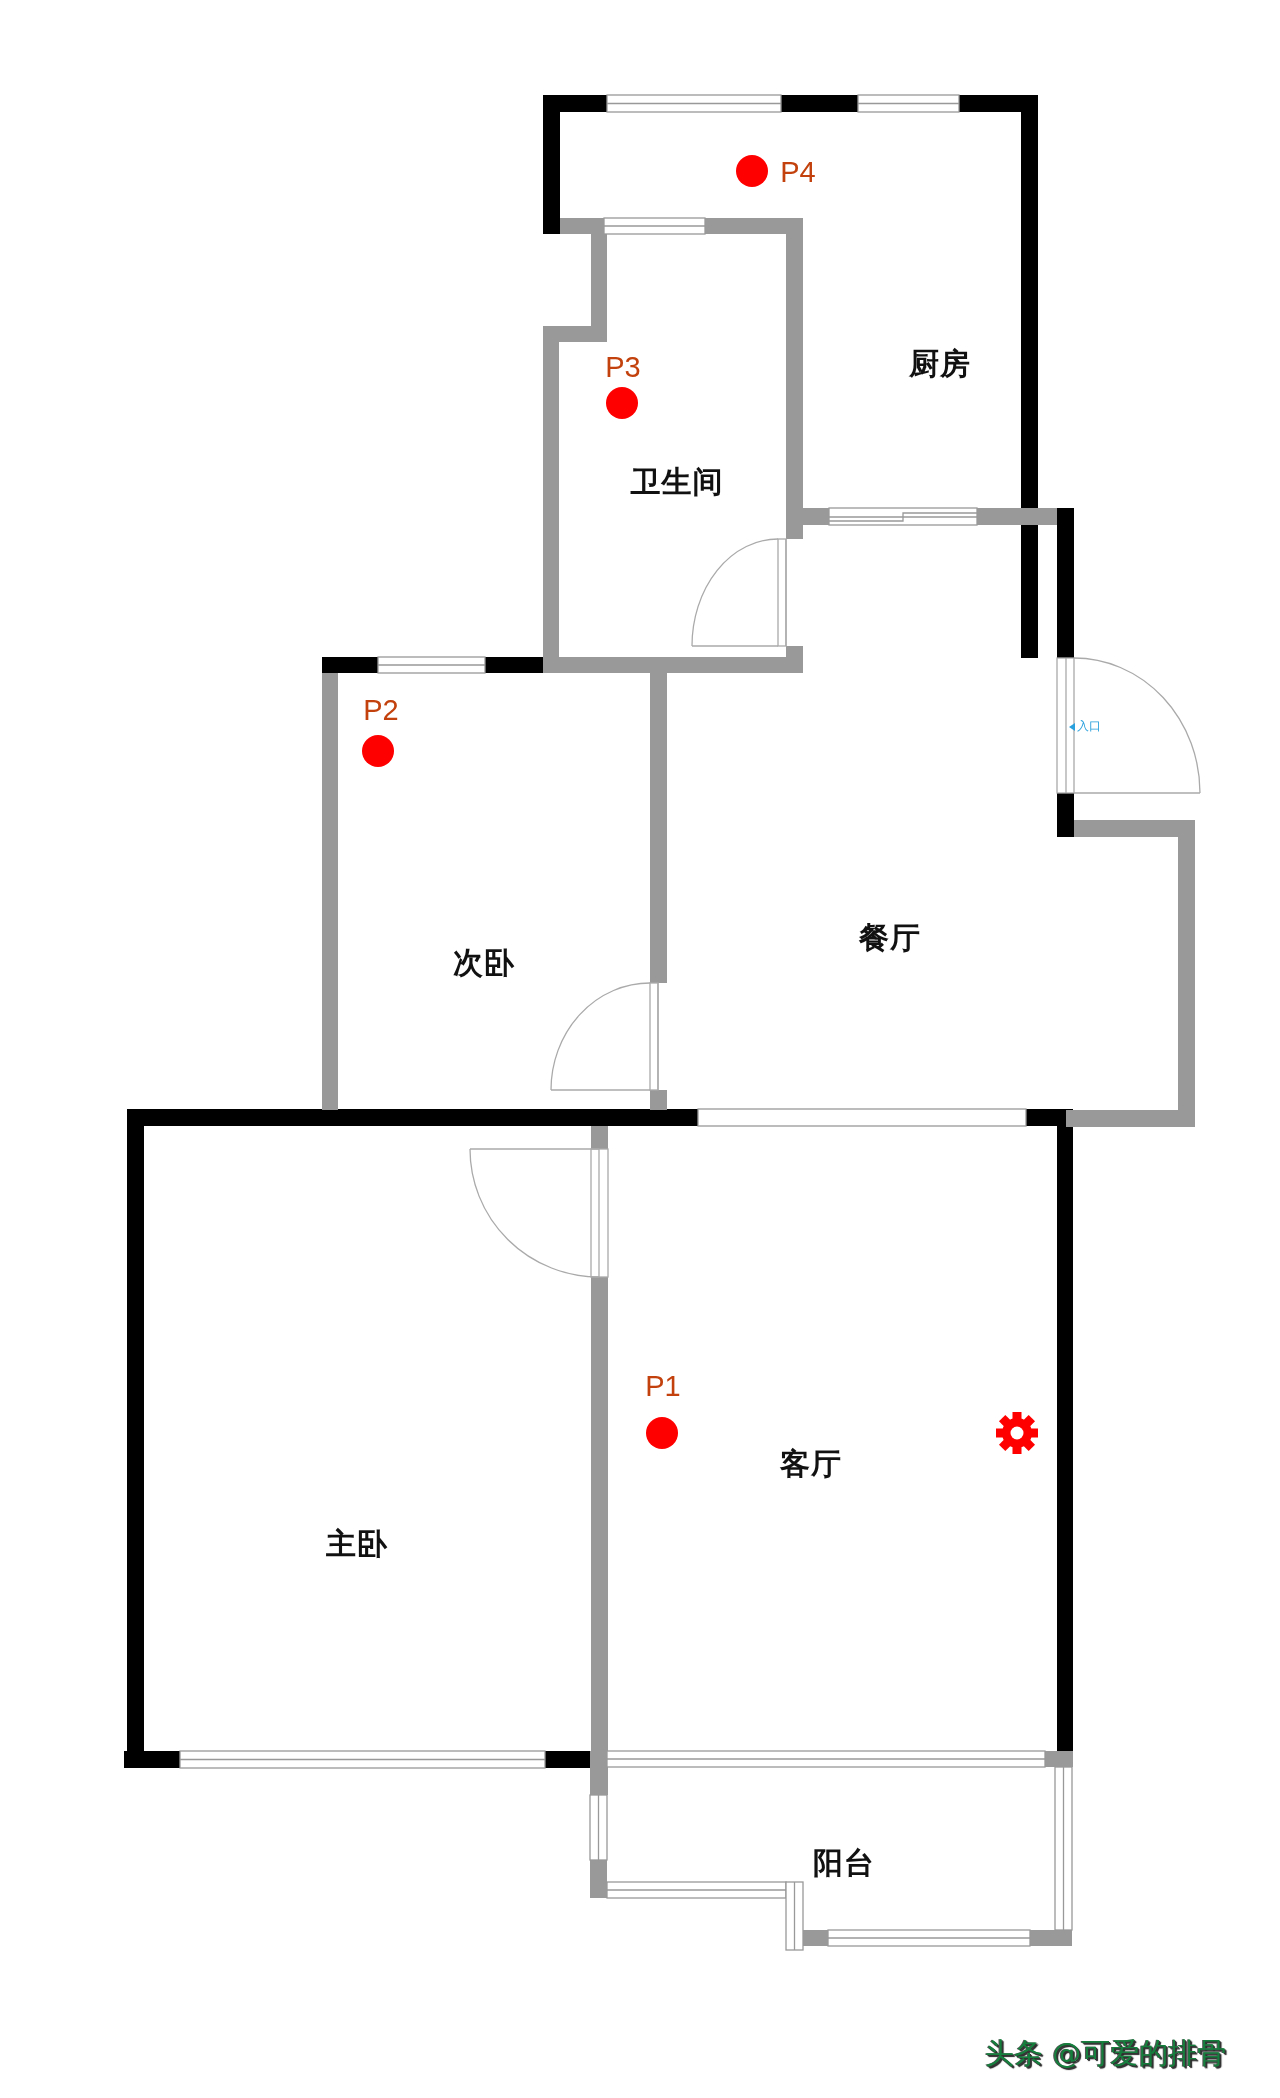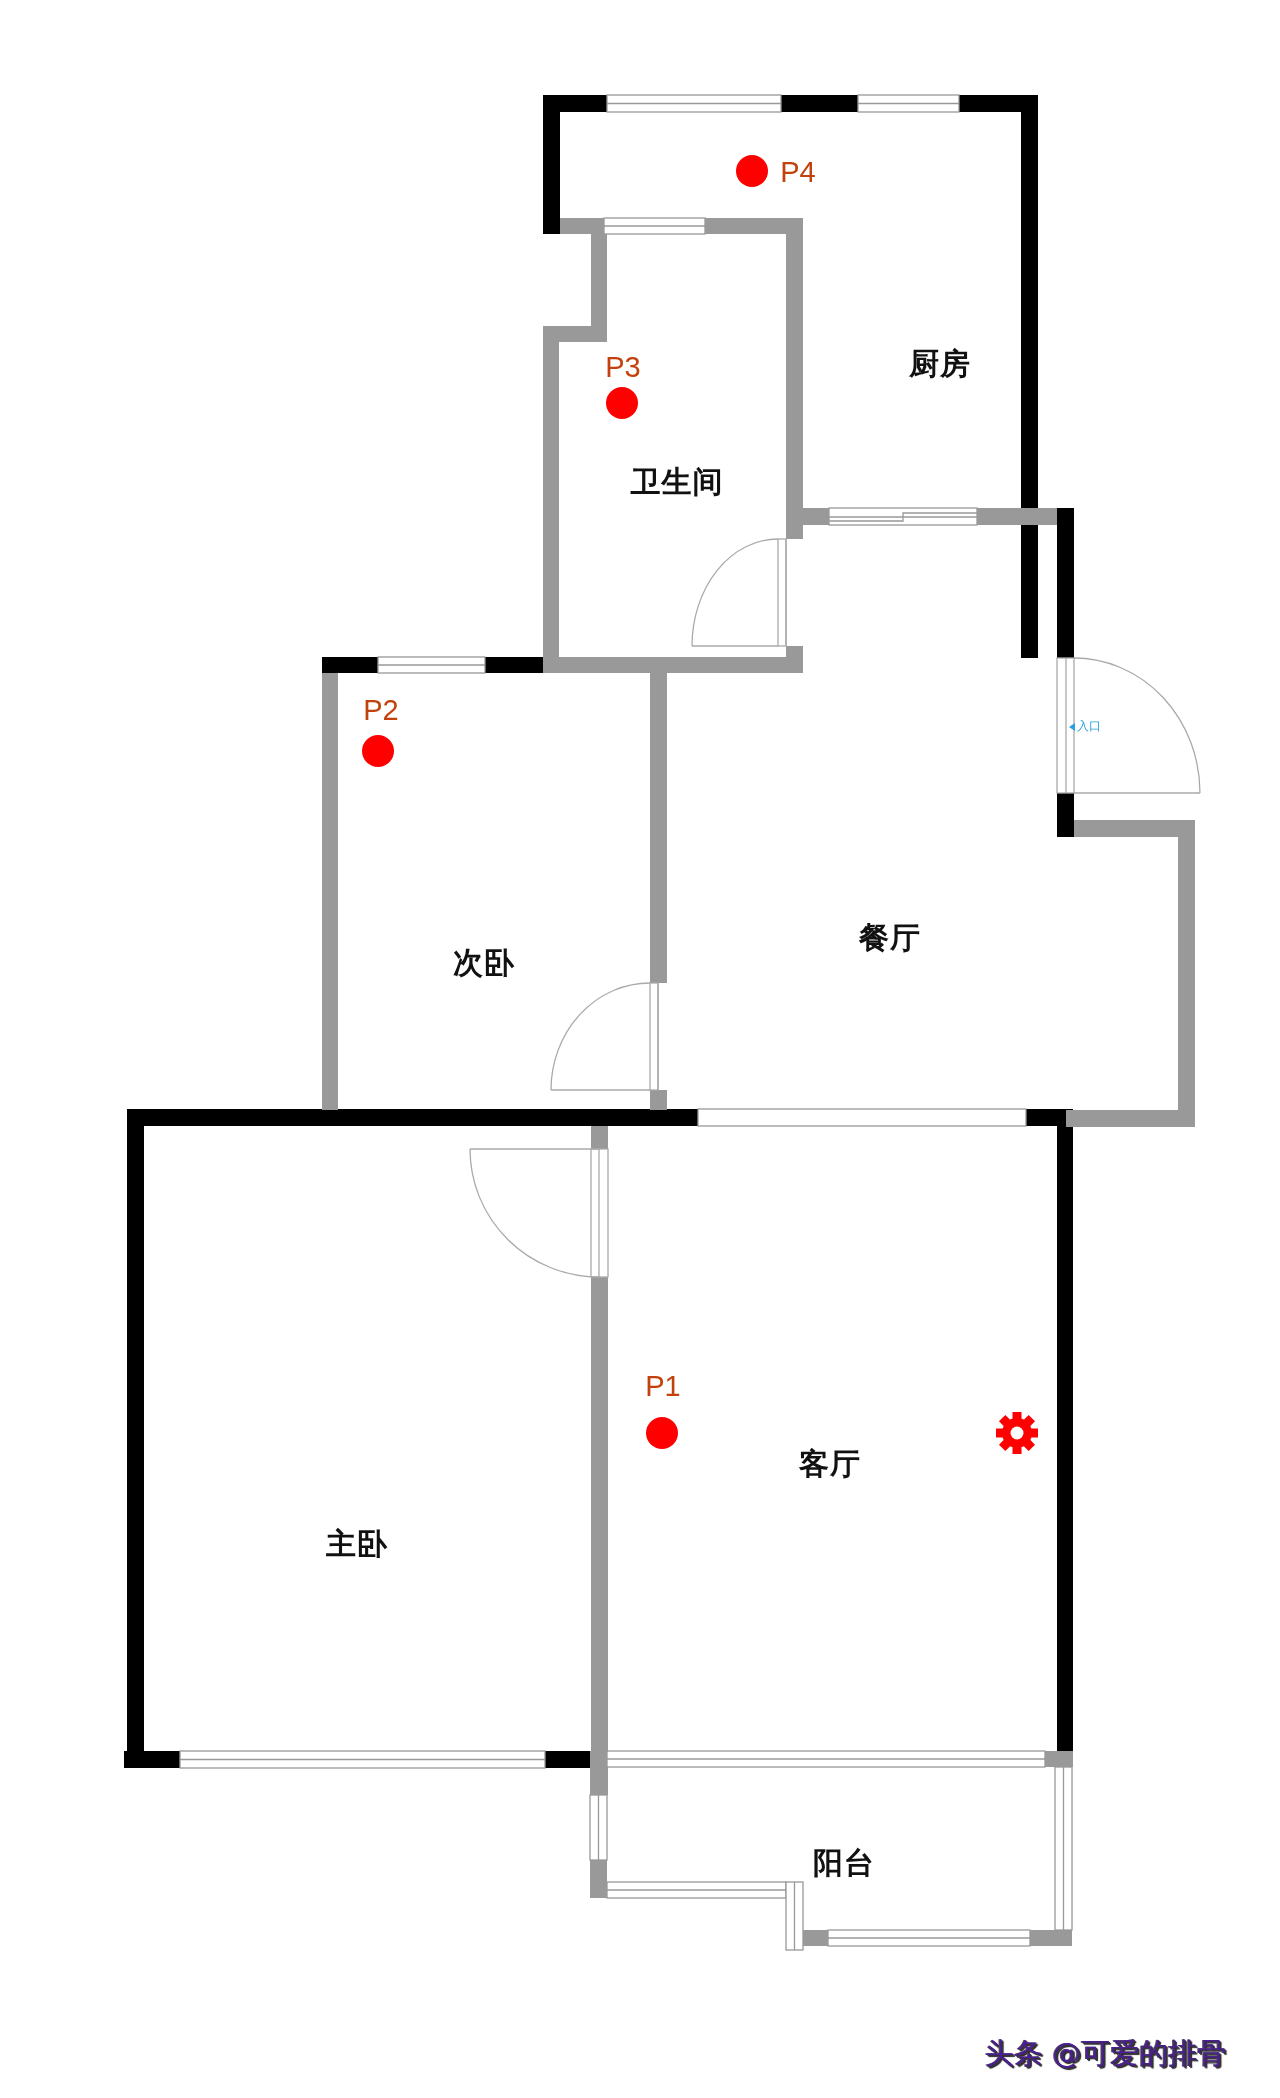--- a/index.html
+++ b/index.html
@@ -3,21 +3,21 @@
 <meta charset="utf-8">
 <style>
   html,body{margin:0;padding:0;background:#ffffff;}
   body{width:1280px;height:2098px;position:relative;overflow:hidden;font-family:"DejaVu Sans","Liberation Sans",sans-serif;}
   #plan{position:absolute;left:0;top:0;width:1280px;height:2098px;}
   .room-label{position:absolute;transform:translate(-50%,-50%);font-size:30px;font-weight:bold;color:#111;white-space:nowrap;letter-spacing:1px;margin-top:41px;}
   .pt-label{position:absolute;transform:translate(-50%,-50%);font-size:29px;color:#c2410c;font-family:"Liberation Sans","DejaVu Sans",sans-serif;}
   .pt-dot{position:absolute;width:32px;height:32px;border-radius:50%;background:#ff0000;transform:translate(-50%,-50%);}
   .entry{position:absolute;font-size:12px;color:#2aa0dc;white-space:nowrap;}
   .entry .tri{display:inline-block;width:0;height:0;border-top:4px solid transparent;border-bottom:4px solid transparent;border-right:6px solid #2aa0dc;margin-right:2px;vertical-align:middle;}
-  .watermark{position:absolute;left:985px;top:2034px;font-size:29px;color:#4c1d95;text-shadow:1px 1px 0 #333,-1px 0 0 #555,2px 2px 1px #222;white-space:nowrap;font-family:"DejaVu Sans",sans-serif;}
+  .watermark{position:absolute;left:985px;top:2034px;font-size:29px;color:#15803d;text-shadow:1px 1px 0 #333,-1px 0 0 #555,2px 2px 1px #222;white-space:nowrap;font-family:"DejaVu Sans",sans-serif;}
   .gear{position:absolute;left:995px;top:1411px;width:44px;height:44px;}
 </style>
 </head>
 <body>
 
 <div id="plan">
   <svg id="plan-svg" width="1280" height="2098" style="position:absolute;left:0;top:0">
 
     <g fill="#000">
       <rect x="543" y="95" width="64" height="17"></rect>
@@ -120,21 +120,21 @@
         <path d="M 1074 658 A 126 135 0 0 1 1200 793"></path>
       </g>
     </g>
   </svg>
 
   <div class="room-label" style="left:940px;top:323px">厨房</div>
   <div class="room-label" style="left:677px;top:441px">卫生间</div>
   <div class="room-label" style="left:484px;top:922px">次卧</div>
   <div class="room-label" style="left:890px;top:897px">餐厅</div>
   <div class="room-label" style="left:357px;top:1503px">主卧</div>
-  <div class="room-label" style="left:830px;top:1423px">客厅</div>
+  <div class="room-label" style="left:811px;top:1423px">客厅</div>
   <div class="room-label" style="left:844px;top:1822px">阳台</div>
 
   <div class="pt-label" style="left:663px;top:1386px">P1</div>
   <div class="pt-dot" style="left:662px;top:1433px"></div>
   <div class="pt-label" style="left:381px;top:710px">P2</div>
   <div class="pt-dot" style="left:378px;top:751px"></div>
   <div class="pt-label" style="left:623px;top:367px">P3</div>
   <div class="pt-dot" style="left:622px;top:403px"></div>
   <div class="pt-label" style="left:798px;top:172px">P4</div>
   <div class="pt-dot" style="left:752px;top:171px"></div>

